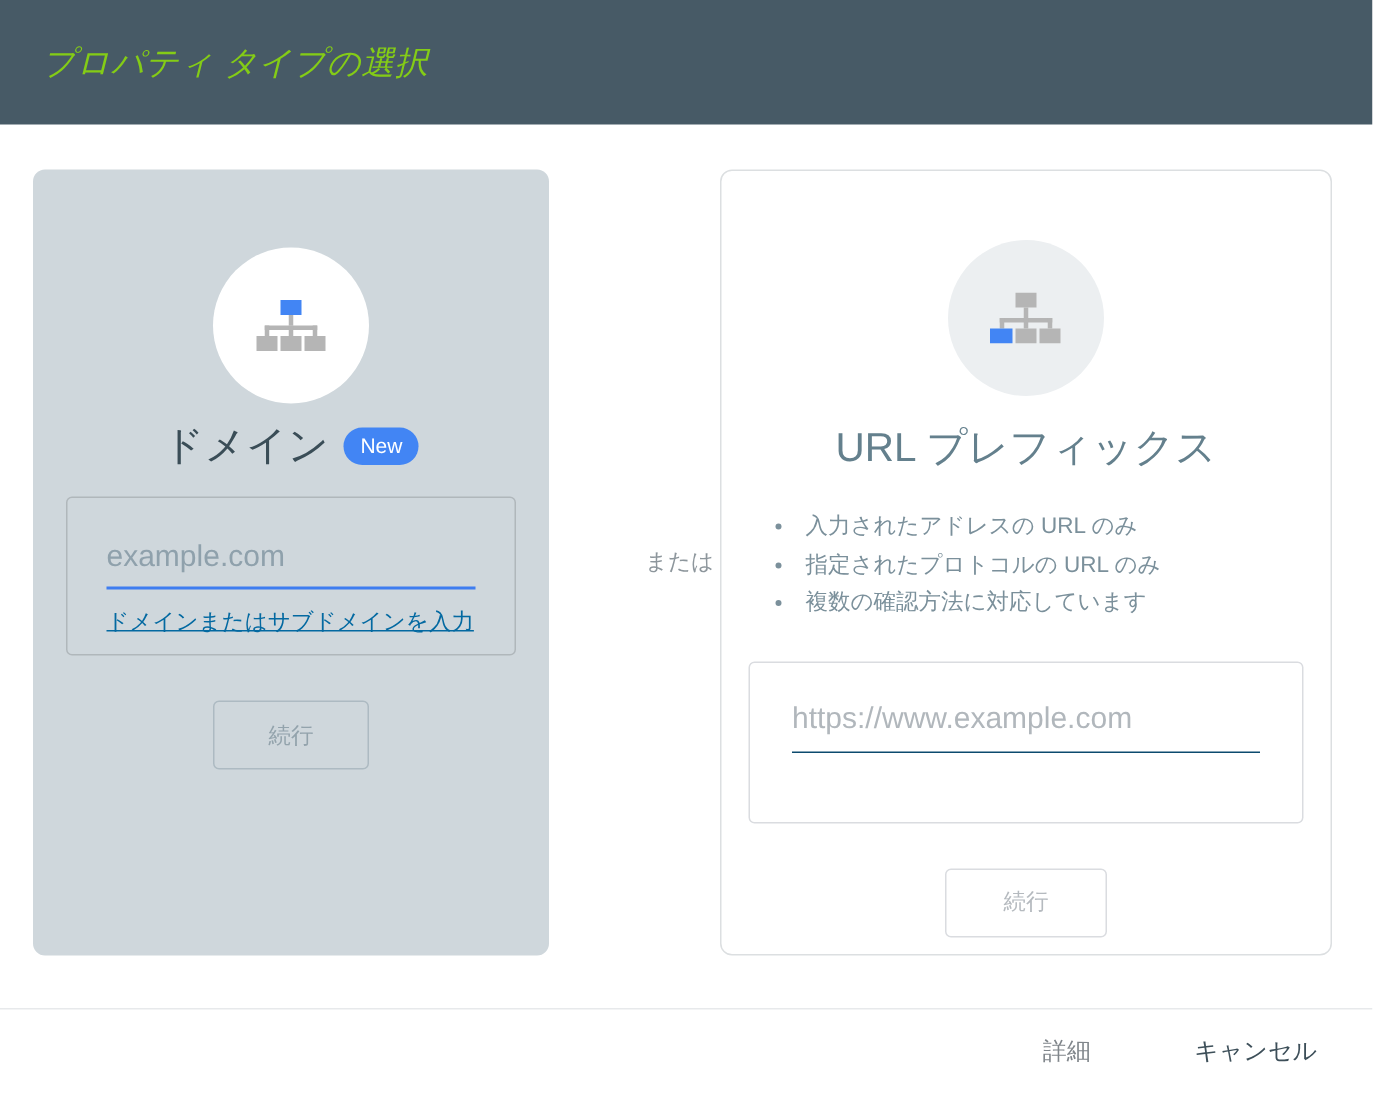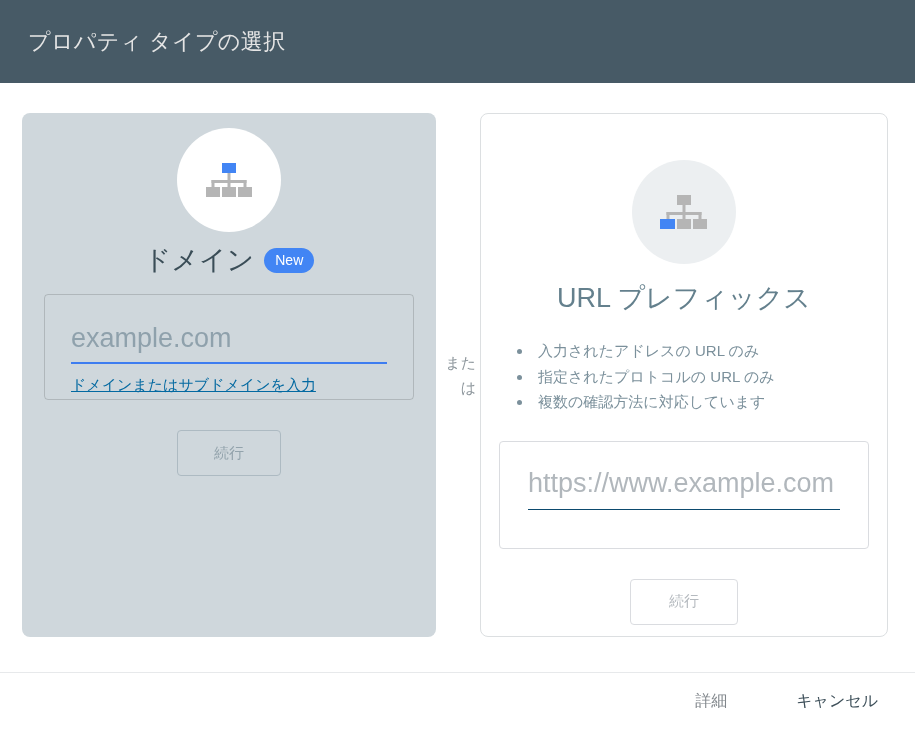--- a/index.html
+++ b/index.html
@@ -13,43 +13,44 @@
 
   
   .app-bar {
     height:83px;
     background:#475a66;
     display:flex;
     align-items:center;
     padding-left:28px;
   }
   .app-bar-title {
-    color:#e5e5e5;
+    color:#84cc16;
     font-size:22px;
     font-weight:400;
     letter-spacing:.4px;
+    font-style:italic;
   }
 
   
   .main-area {
     display:flex;
     align-items:flex-start;
     padding:30px 27px 0 22px;
   }
   .card {
     height:524px;
     border-radius:8px;
     display:flex;
     flex-direction:column;
     align-items:center;
   }
   .card-domain {
-    width:414px;
+    width:344px;
     background:#cfd7dc;
-    padding-top:15px;
+    padding-top:52px;
   }
   .card-urlprefix {
     width:408px;
     background:#ffffff;
     border:1px solid #dcdfe1;
     padding-top:46px;
   }
   .or-divider {
     flex:1;
     align-self:center;
@@ -113,21 +114,21 @@
     border:1px solid #dadce0;
     background:#ffffff;
     padding:26px 28px 0;
   }
   .prop-input {
     width:100%;
     background:transparent;
     border:none;
     outline:none;
     font-family:inherit;
-    font-size:27px;
+    font-size:20px;
     padding:0;
   }
   .card-domain .prop-input {
     border-bottom:2px solid #3e7df0;
     padding-bottom:8px;
     color:#37474f;
   }
   .card-domain .prop-input::placeholder { color:#8fa1ac; }
   .card-urlprefix .prop-input {
     border-bottom:1px solid #0c4a6e;

